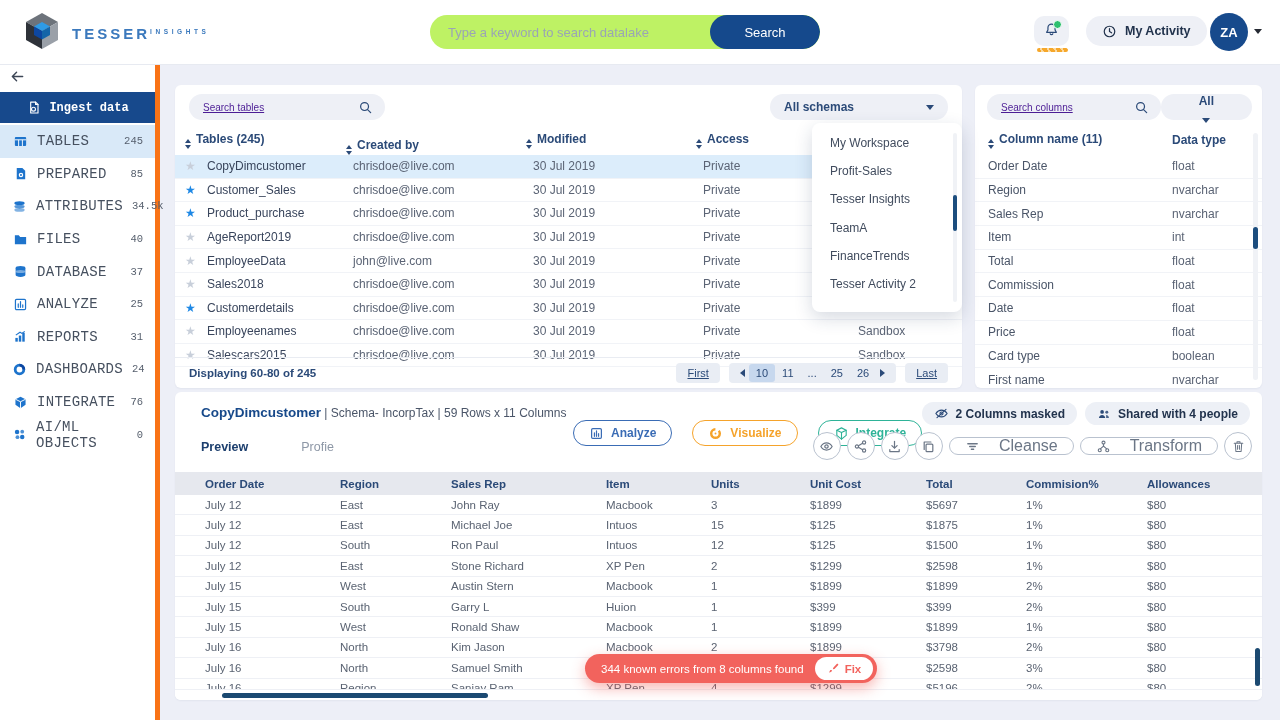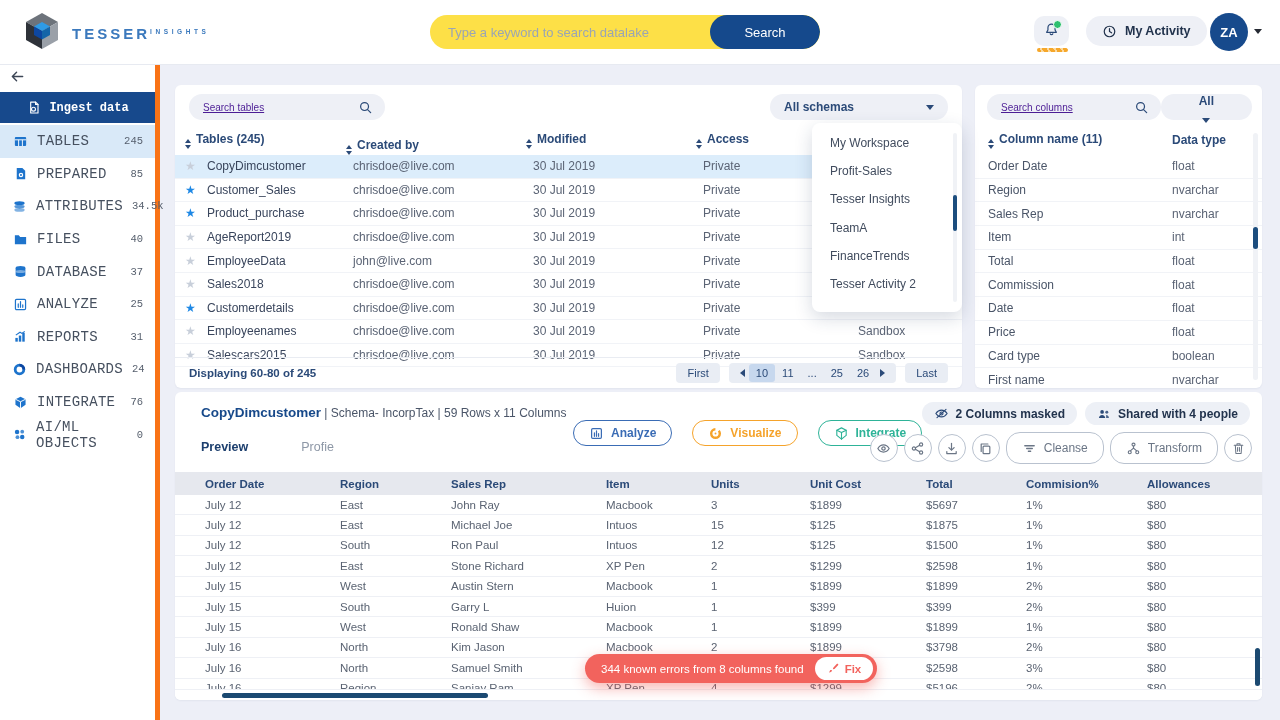--- a/index.html
+++ b/index.html
@@ -5,21 +5,21 @@
   html,body{margin:0;padding:0;}
   body{width:1280px;height:720px;overflow:hidden;font-family:"Liberation Sans",sans-serif;background:#edeff7;}
   #app{position:relative;width:1280px;height:720px;}
 
   
   .header{position:absolute;left:0;top:0;width:1280px;height:64px;background:#fff;border-bottom:1px solid #e7eaf1;z-index:30;}
   .logo{position:absolute;left:22px;top:11px;display:flex;align-items:center;gap:10px;}
   .brand{display:flex;line-height:1;}
   .brand .b1{font-size:15px;font-weight:bold;letter-spacing:3px;color:#3b79bd;}
   .brand .b2{font-size:6.5px;font-weight:bold;letter-spacing:3.6px;color:#3b79bd;margin-top:3px;}
-  .hsearch{position:absolute;left:430px;top:15px;width:390px;height:34px;background:#fde047;border-radius:17px;display:flex;overflow:hidden;}
+  .hsearch{position:absolute;left:430px;top:15px;width:390px;height:34px;background:#bef264;border-radius:17px;display:flex;overflow:hidden;}
   .hsearch input{flex:1;border:none;background:transparent;outline:none;padding-left:18px;font-size:13px;color:#5c6675;font-family:"Liberation Sans",sans-serif;}
   .hsearch input::placeholder{color:#9aa5b4;}
   .hsearch button{width:110px;border:none;background:#15498c;color:#fff;font-size:13px;border-radius:17px;cursor:pointer;font-family:"Liberation Sans",sans-serif;}
   .bellwrap{position:absolute;left:1034px;top:16px;width:35px;height:30px;background:#eef0f6;border-radius:10px;display:flex;align-items:center;justify-content:center;color:#2b4a78;}
   .belldot{position:absolute;right:7px;top:4px;width:7px;height:7px;border-radius:50%;background:#2ec06f;border:1px solid #fff;}
   .bellbar{position:absolute;left:1037px;top:48px;width:31px;height:4px;border-radius:2px;background:repeating-linear-gradient(60deg,#f6a72a 0 4px,#fbd9a0 4px 6px);}
   .activity{position:absolute;left:1086px;top:16px;height:30px;padding:0 16px;background:#eef0f6;border-radius:15px;display:flex;align-items:center;gap:8px;color:#22334d;}
   .activity .alabel{font-size:12.5px;font-weight:600;color:#22334d;}
   .avatar{position:absolute;left:1210px;top:13px;width:38px;height:38px;border-radius:50%;background:#174a8c;color:#fff;font-size:13px;font-weight:bold;display:flex;align-items:center;justify-content:center;}
   .avcaret{position:absolute;left:1254px;top:29px;width:0;height:0;border-left:4px solid transparent;border-right:4px solid transparent;border-top:5px solid #252a33;}
@@ -61,21 +61,21 @@
   .t-row .star{width:22px;font-size:12px;color:#c8cfda;}
   .t-row .star.on{color:#1e88e5;}
   .t-row .c-name{width:146px;color:#39455c;}
   .t-row .c-by{width:180px;}
   .t-row .c-mod{width:170px;}
   .t-row .c-acc{width:155px;}
   .t-row .c-sch{flex:1;}
   .t-foot{position:absolute;left:0;bottom:0;right:0;height:30px;border-top:1px solid #e9ecf2;display:flex;align-items:center;padding:0 14px;}
   .t-foot .disp{font-size:11.5px;font-weight:600;color:#2b4a78;}
   .pager{margin-left:auto;display:flex;align-items:center;gap:9px;}
-  .pg-btn{background:#e9edf4;border-radius:4px;height:20px;padding:0 11px;font-size:11px;color:#2b4a78;display:flex;align-items:center;cursor:pointer;}
+  .pg-btn{background:#e9edf4;border-radius:4px;height:20px;padding:0 11px;font-size:11px;color:#2b4a78;display:flex;align-items:center;cursor:pointer;text-decoration:underline;}
   .pg-group{background:#e9edf4;border-radius:4px;height:20px;display:flex;align-items:center;padding:0 7px;}
   .pg-num{padding:3px 7px;font-size:11px;color:#2b4a78;border-radius:3px;cursor:pointer;}
   .pg-num.active{background:#c7d8ee;}
   .tri{width:0;height:0;cursor:pointer;}
   .tri.l{border-top:4px solid transparent;border-bottom:4px solid transparent;border-right:5px solid #2b4a78;margin:0 4px;}
   .tri.r{border-top:4px solid transparent;border-bottom:4px solid transparent;border-left:5px solid #2b4a78;margin:0 4px;}
 
   
   .schema-pop{position:absolute;left:637px;top:38px;width:150px;height:183px;background:#fff;border-radius:8px;box-shadow:0 6px 18px rgba(30,50,90,.18);z-index:25;padding-top:6px;}
   .sp-item{height:28.2px;display:flex;align-items:center;padding-left:18px;font-size:12px;color:#414c5e;cursor:pointer;}
@@ -106,21 +106,21 @@
   .d-tabs{position:absolute;left:26px;top:48px;display:flex;gap:53px;font-size:12.5px;}
   .tab{color:#8d97a6;cursor:pointer;}
   .tab.active{color:#1d3f6e;font-weight:bold;}
   .d-actions{position:absolute;left:398px;top:28px;display:flex;gap:20px;}
   .abtn{height:26px;border-radius:14px;display:flex;align-items:center;gap:7px;padding:0 15px;font-size:12px;font-weight:600;background:#fff;cursor:pointer;font-family:"Liberation Sans",sans-serif;}
   .abtn.blue{color:#3a6cb5;border:1px solid #3a6cb5;}
   .abtn.orange{color:#f5a32b;border:1px solid #f5a32b;}
   .abtn.green{color:#2eb398;border:1px solid #2eb398;}
   .d-tools{position:absolute;right:10px;top:40px;display:flex;align-items:center;gap:6px;}
   .circle{width:28px;height:28px;border-radius:50%;border:1px solid #b9c2cf;background:#fff;display:flex;align-items:center;justify-content:center;color:#6b7686;cursor:pointer;}
-  .pillbtn{height:32px;border-radius:14px;border:1px solid #b9c2cf;background:#fff;display:flex;align-items:center;gap:7px;padding:0 15px;font-size:12px;color:#6b7686;cursor:pointer;font-family:"Liberation Sans",sans-serif;}
+  .pillbtn{height:18px;border-radius:14px;border:1px solid #b9c2cf;background:#fff;display:flex;align-items:center;gap:19px;padding:0 15px;font-size:16px;color:#6b7686;cursor:pointer;font-family:"Liberation Sans",sans-serif;}
   .p-head{position:absolute;left:0;top:80px;right:0;height:23px;background:#e6e8ee;display:grid;grid-template-columns:135px 111px 155px 105px 99px 116px 100px 121px 1fr;align-items:center;padding-left:30px;font-size:11.5px;color:#2b4a78;font-weight:600;}
   .p-rows{position:absolute;left:0;top:103px;right:0;}
   .p-row{height:19.4px;display:grid;grid-template-columns:135px 111px 155px 105px 99px 116px 100px 121px 1fr;align-items:center;padding-left:30px;font-size:11.5px;color:#5a6372;border-bottom:1px solid #eef0f5;background:#fff;}
   .p-ghost{position:absolute;left:0;top:297px;right:0;height:11px;background:#fff;border-top:1px solid #eef0f5;}
   .hscroll{position:absolute;left:47px;top:301px;width:266px;height:5px;background:#1b4971;border-radius:3px;z-index:14;}
   .vscroll{position:absolute;right:2px;top:256px;width:5px;height:38px;background:#1b4971;border-radius:3px;z-index:14;}
   .toast{position:absolute;left:410px;top:262px;height:29px;background:#f2635d;border-radius:15px;display:flex;align-items:center;padding:0 4px 0 16px;gap:11px;z-index:16;box-shadow:0 5px 14px rgba(240,90,85,.45);}
   .toast .msg{color:#fff;font-size:11.5px;white-space:nowrap;}
   .fixbtn{height:23px;background:#fff;border:none;border-radius:12px;color:#f2635d;font-size:11.5px;font-weight:600;display:flex;align-items:center;gap:5px;padding:0 12px;cursor:pointer;font-family:"Liberation Sans",sans-serif;}
 </style>

